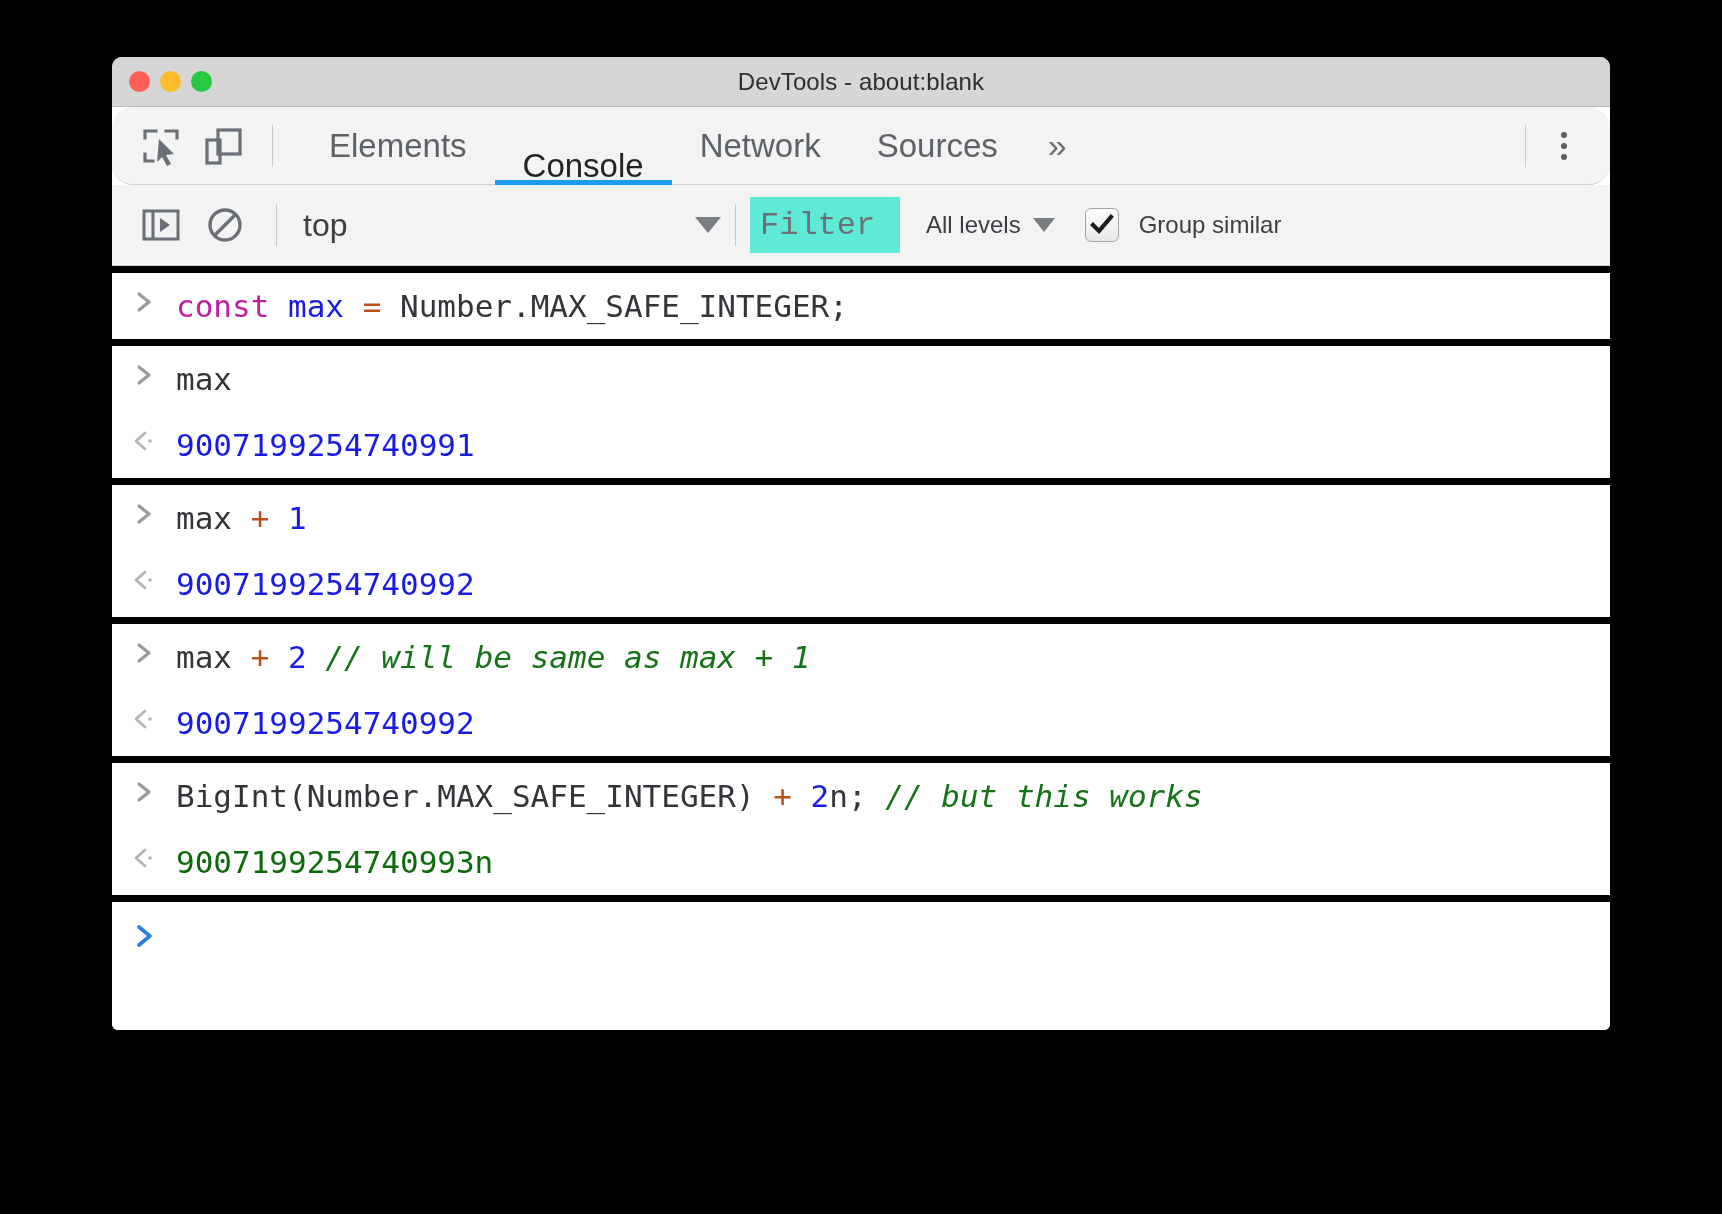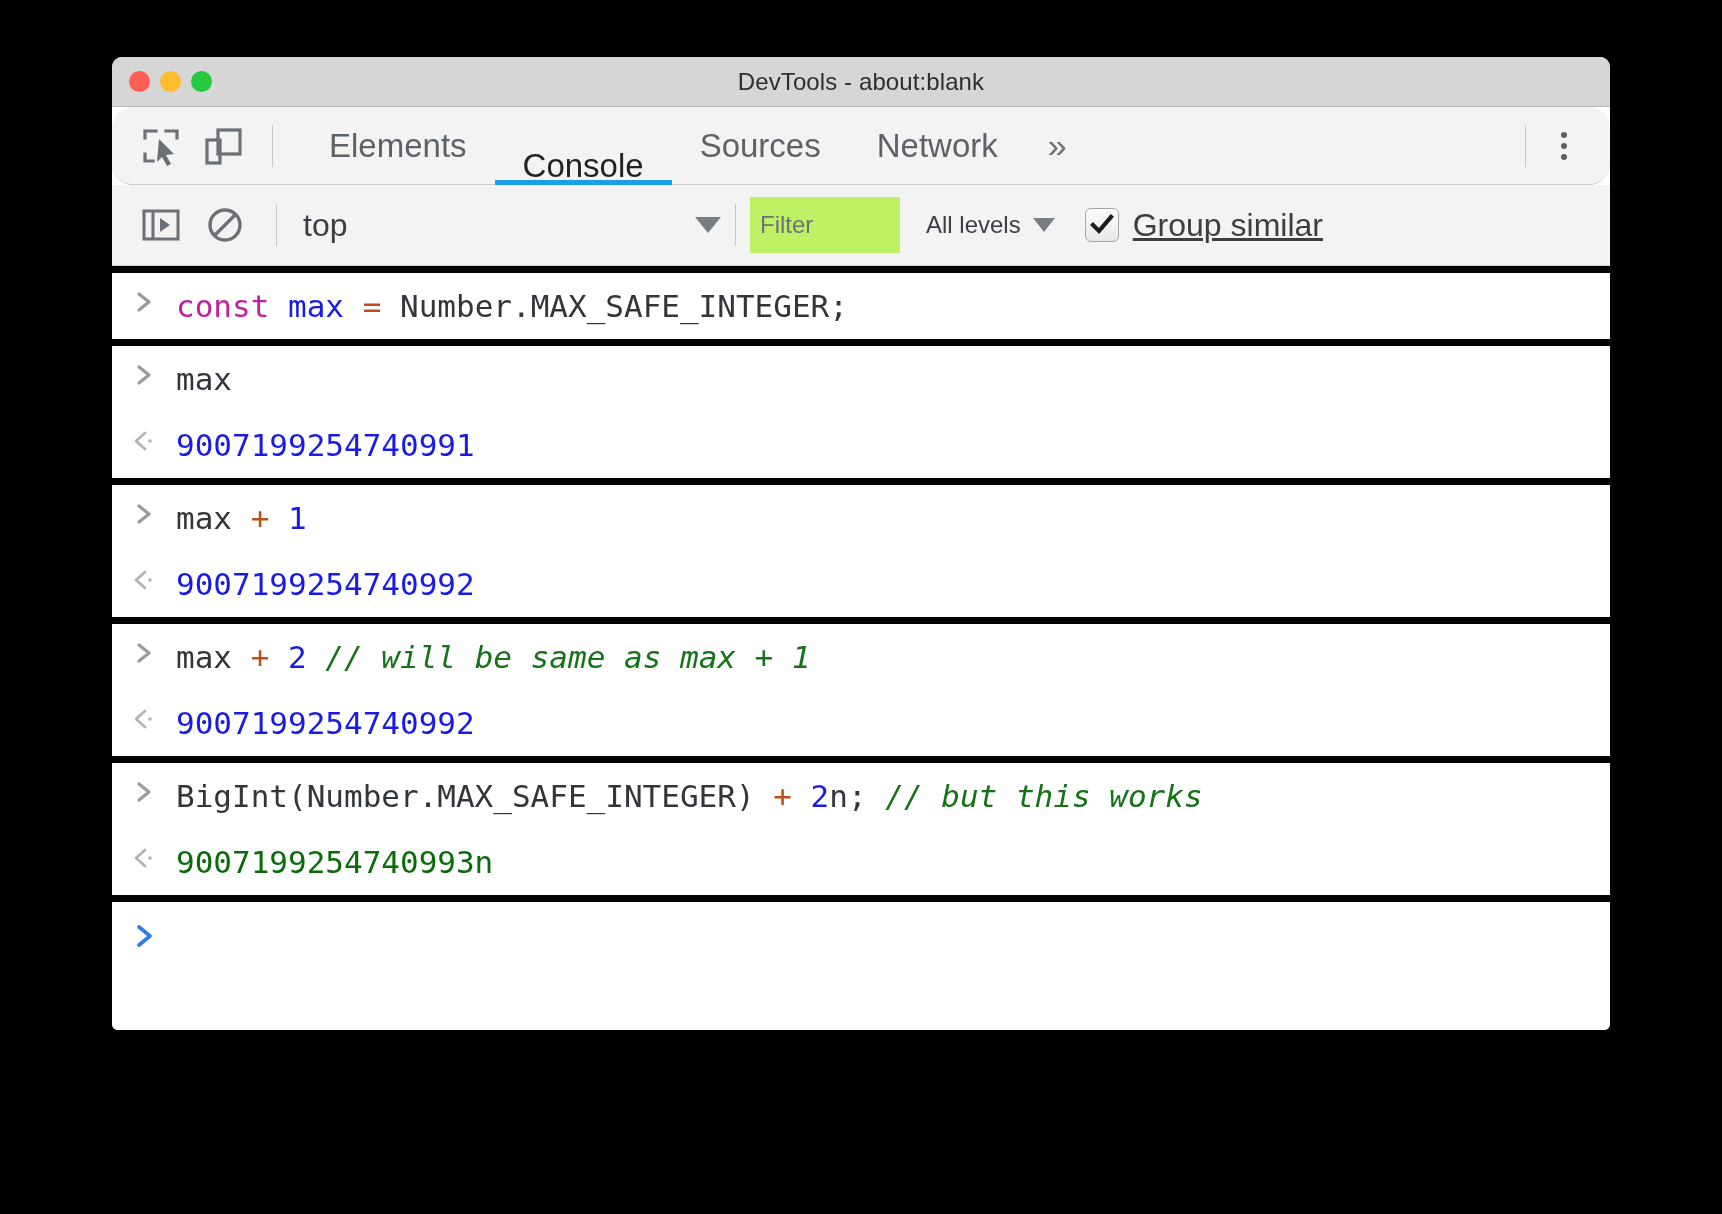--- a/index.html
+++ b/index.html
@@ -199,28 +199,28 @@
     border-right: 13px solid transparent;
     border-top: 16px solid #797d82;
   }
   .caret.small {
     border-left-width: 11px;
     border-right-width: 11px;
     border-top-width: 14px;
     margin-left: 12px;
   }
   .filter-input {
-    background: #bef264;
+    background: #5eead4;
     border: none;
     outline: none;
     width: 150px;
     height: 56px;
-    font-size: 24px;
+    font-size: 32px;
     color: #6d7176;
-    font-family: Liberation Sans, sans-serif;
+    font-family: Liberation Mono, monospace;
     padding: 0 10px;
     box-sizing: border-box;
   }
   .filter-input::placeholder { color: #6d7176; opacity: 1; }
   .levels {
     display: flex;
     align-items: center;
     margin-left: 26px;
     cursor: pointer;
   }
@@ -240,24 +240,23 @@
     border-radius: 6px;
     border: 1px solid #a6a6a6;
     background: linear-gradient(#fcfcfc, #e8e8e8);
     display: flex;
     align-items: center;
     justify-content: center;
     box-sizing: border-box;
   }
   .checkbox svg { display: block; }
   .groupsim-label {
-    font-size: 32px;
+    font-size: 24px;
     color: #3b3f44;
-    margin-left: 14px;
-    text-decoration: underline;
+    margin-left: 20px;
   }
 
   
   .console {
     background: #ffffff;
     height: 764px;
     overflow: hidden;
   }
   .row {
     display: flex;
@@ -329,24 +328,24 @@
       <div class="vsep"></div>
 
       <div class="tabs">
         <div class="tab">
           <span>Elements</span>
         </div>
         <div class="tab active">
           <span>Console</span>
         </div>
         <div class="tab">
+          <span>Network</span>
+        </div>
+        <div class="tab">
           <span>Sources</span>
-        </div>
-        <div class="tab">
-          <span>Network</span>
         </div>
         <div class="tab-more">
           <span>»</span>
         </div>
       </div>
 
       <div class="tabbar-right">
         <div class="vsep"></div>
         <div class="kebab">
           <i></i>

